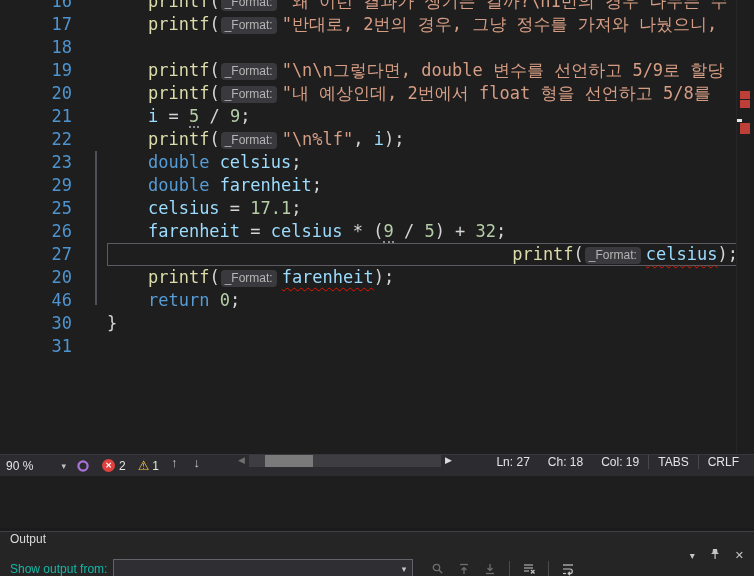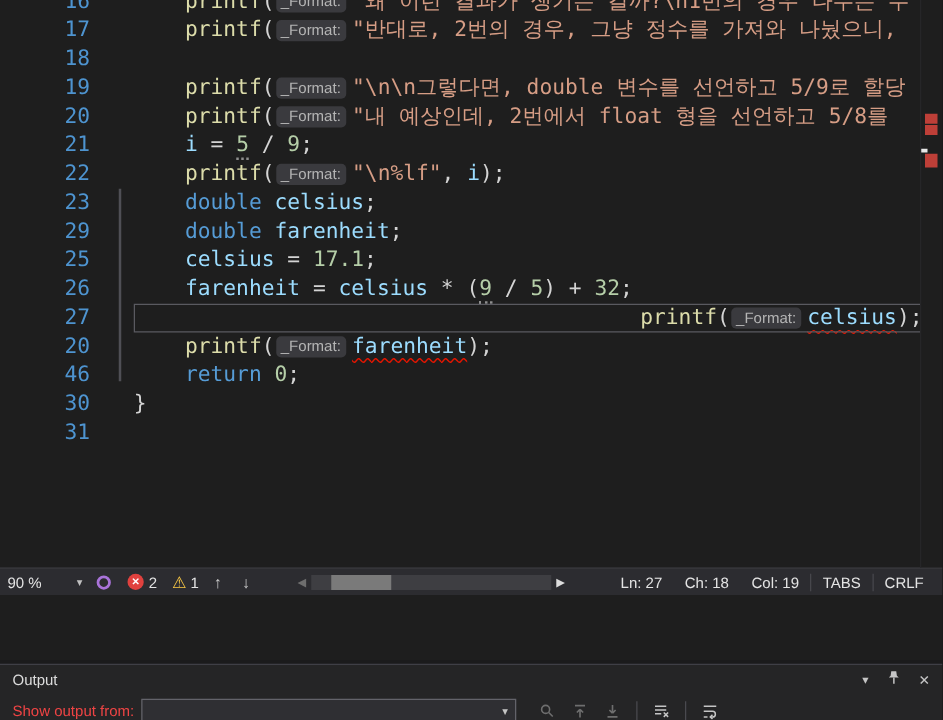--- a/index.html
+++ b/index.html
@@ -37,48 +37,48 @@
                 background:#1E1E1E; border-left:1px solid #262628; }
   .mark { position:absolute; }
   .mark.red { left:3px; right:4px; background:#BE3F38; }
   .m1 { top:91px;  height:8px; }
   .m2 { top:100px; height:8px; }
   .m3 { top:119px; height:3px; left:0; width:5px; background:#E8E8E8; }
   .m4 { top:123px; height:11px; }
 
   
   .ed-status { height:22px; background:#2C2C30; border-top:1px solid #38383C;
-               display:flex; align-items:center; padding:0 6px; font-size:12px; color:#E4E4E4; }
+               display:flex; padding:0 6px; font-size:12px; color:#E4E4E4; }
   .zoom { display:flex; align-items:center; width:60px; justify-content:space-between; margin-right:10px; }
   .ddarrow { font-size:9px; color:#C0C0C0; }
   .sb-ico { display:flex; align-items:center; justify-content:center; }
   .err-badge { width:13px; height:13px; border-radius:50%; background:#E0413E; color:#fff;
                font-size:8px; font-weight:bold; display:flex; align-items:center; justify-content:center;
                margin-right:4px; }
   .warn-glyph { color:#FCCA45; font-size:13px; margin-right:3px; line-height:1; }
   .grp { display:flex; align-items:center; margin-right:12px; }
   .nav { color:#C8C8C8; font-size:13px; margin-right:16px; }
   .hsb-left  { color:#6E6E6E; font-size:9px; margin:0 4px 0 22px; }
   .hsb-right { color:#DDDDDD; font-size:9px; margin:0 0 0 4px; }
   .hscroll { width:192px; height:12px; background:#3E3E42; position:relative; }
   .hthumb  { position:absolute; left:16px; top:0; width:48px; height:12px; background:#7A7A7A; }
   .spacer { flex:1; }
   .stat { padding:0 9px; white-space:nowrap; }
   .sb-sep { width:1px; height:14px; background:#47474C; }
 
   
   .panel-gap { height:3px; background:#1B1B1C; }
   .output-panel { height:97px; background:#252526; border-top:1px solid #3F3F46; }
-  .panel-header { height:24px; display:flex; align-items:center; padding:0 10px; }
+  .panel-header { height:24px; display:flex; align-items:flex-start; padding:0 10px;flex-direction:column; }
   .panel-title { font-size:12px; color:#DCDCDC; }
   .ph-icons { margin-left:auto; display:flex; align-items:center; gap:14px; color:#C5C5C5; }
   .ph-chev  { font-size:10px; }
   .ph-close { font-size:11px; }
   .panel-toolbar { height:26px; display:flex; align-items:center; padding:0 10px; }
-  .tb-label { font-size:12px; color:#ef4444; margin-right:6px; white-space:nowrap; }
+  .tb-label { font-size:12px; color:#14b8a6; margin-right:6px; white-space:nowrap; }
   .combo { width:300px; height:20px; background:#2F2F33; border:1px solid #63636A;
            display:flex; align-items:center; padding:0 6px; margin-right:12px; }
   .combo-val { flex:1; font-size:12px; color:#E0E0E0; }
   .combo-arrow { font-size:9px; color:#C5C5C5; }
   .tb-icon { width:18px; height:18px; display:flex; align-items:center; justify-content:center; margin:0 4px; }
   .tb-sep { width:1px; height:16px; background:#4A4A4F; margin:0 6px; }
   .panel-content { height:47px; background:#1F1F20; }
 </style>
 </head>
 <body>

